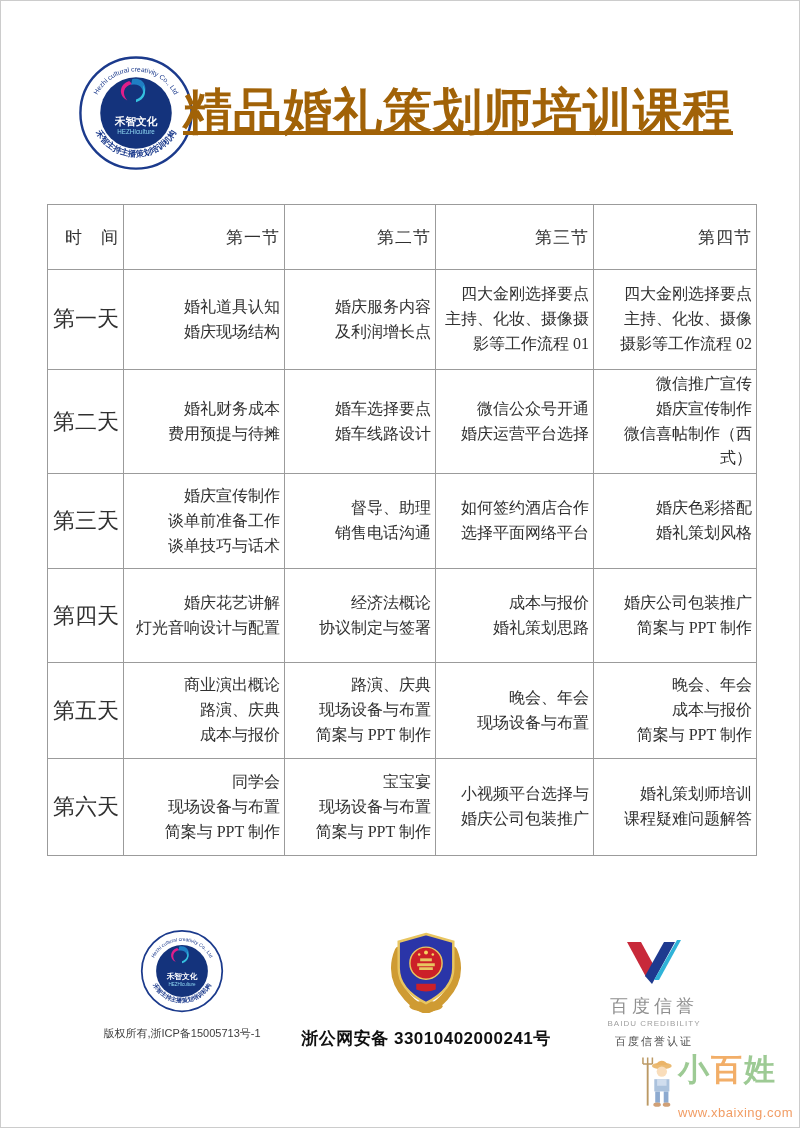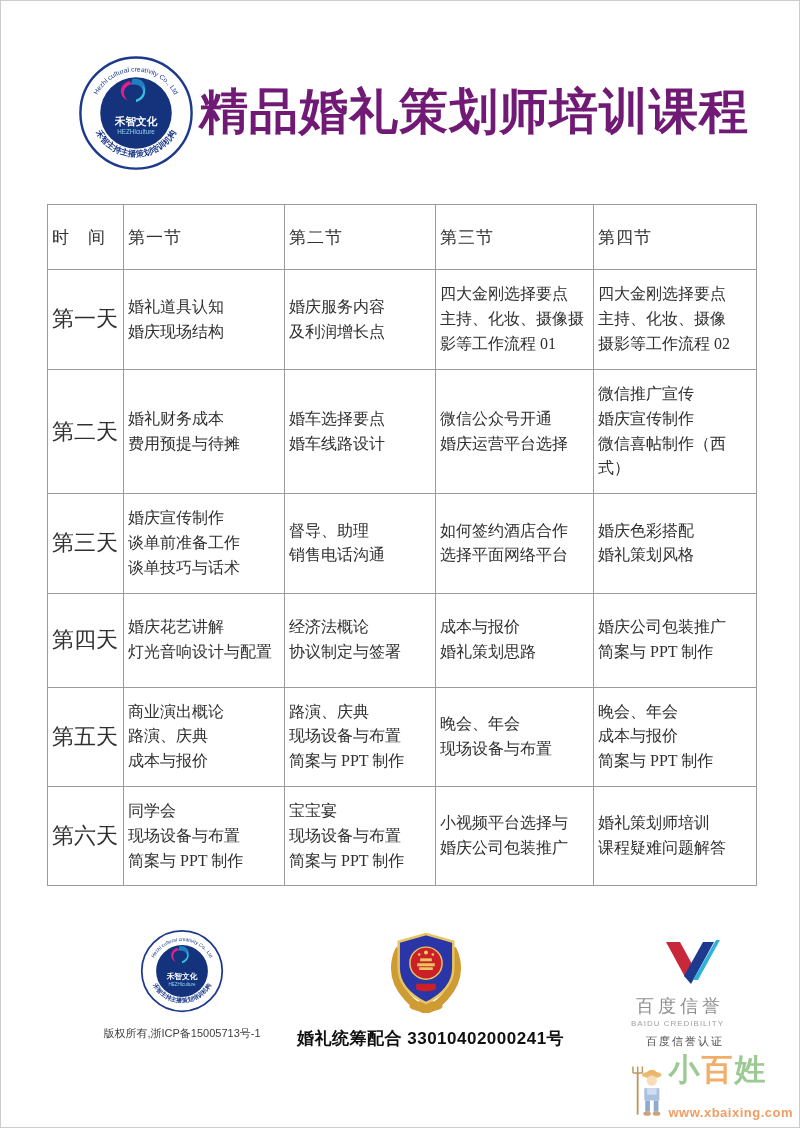--- a/index.html
+++ b/index.html
@@ -5,33 +5,34 @@
   html,body{margin:0;padding:0;background:#ffffff;}
   .page{
     position:relative;width:800px;height:1128px;background:#ffffff;
     overflow:hidden;border:1px solid #cccccc;box-sizing:border-box;
     font-family:"Liberation Serif","DejaVu Serif",serif;
   }
   
   .logo-badge{position:absolute;left:77px;top:54px;width:116px;height:116px;}
   .logo-badge svg{width:100%;height:100%;display:block;}
   .page-title{
-    position:absolute;left:187px;top:76px;width:572px;height:70px;
+    position:absolute;left:171px;top:76px;width:572px;height:70px;
     display:flex;align-items:center;justify-content:center;
-    font-size:49px;font-weight:bold;color:#701a75;letter-spacing:1px;
+    font-size:49px;font-weight:bold;color:#a16207;letter-spacing:1px;
     white-space:nowrap;
+    text-decoration:underline;
   }
   
   table.course{
     position:absolute;left:46px;top:203px;width:709px;
     border-collapse:collapse;table-layout:fixed;
   }
   table.course th,table.course td{
-    border:1px solid #9b9b9b;text-align:left;vertical-align:middle;
-    color:#303030;white-space:pre-line;padding:12px 4px;box-sizing:border-box;
+    border:1px solid #9b9b9b;text-align:right;vertical-align:middle;
+    color:#303030;white-space:pre-line;padding:2px 4px;box-sizing:border-box;
   }
   table.course th{font-size:17px;font-weight:normal;letter-spacing:1px;}
   table.course td{font-size:16px;line-height:1.55;}
   table.course td.day{font-size:22px;}
   tr.hh{height:65px;}
   tr.r0{height:100px;} tr.r1{height:95px;} tr.r2{height:95px;}
   tr.r3{height:94px;} tr.r4{height:96px;} tr.r5{height:97px;}
   
   .f-left{position:absolute;left:58px;top:928px;width:246px;text-align:center;}
   .f-left .logo-sm{width:84px;height:84px;display:inline-block;}
@@ -39,38 +40,38 @@
     margin-top:9px;font-family:"Liberation Sans","DejaVu Sans",sans-serif;
     font-size:11px;color:#3d3d3d;white-space:nowrap;
   }
   .f-center{position:absolute;left:296px;top:930px;width:258px;text-align:center;}
   .police-badge{width:78px;height:82px;display:inline-block;}
   .police-rec{
     margin-top:10px;font-family:"Liberation Sans","DejaVu Sans",sans-serif;
     font-size:17px;font-weight:bold;color:#101010;white-space:nowrap;letter-spacing:0.5px;
   }
   .f-right{
-    position:absolute;left:583px;top:938px;width:140px;text-align:right;
+    position:absolute;left:583px;top:938px;width:140px;text-align:center;
     font-family:"Liberation Sans","DejaVu Sans",sans-serif;
   }
   .baidu-v{width:62px;height:48px;display:inline-block;}
   .baidu-cn{font-size:18px;color:#8f8f8f;letter-spacing:4px;margin-top:3px;white-space:nowrap;}
   .baidu-en{font-size:8px;color:#9f9f9f;letter-spacing:1px;margin-top:1px;white-space:nowrap;}
   .baidu-cert{font-size:11px;color:#4a4a4a;letter-spacing:2px;margin-top:6px;white-space:nowrap;}
   
   .watermark{
-    position:absolute;right:6px;bottom:8px;display:flex;align-items:flex-end;
+    position:absolute;right:6px;bottom:8px;display:flex;align-items:flex-start;
     font-family:"Liberation Sans","DejaVu Sans",sans-serif;opacity:0.85;
   }
   .wm-farmer{width:34px;height:56px;margin-right:2px;}
   .wm-text{display:flex;flex-direction:column;align-items:flex-start;line-height:1;}
   .wm-name{font-size:31px;font-weight:bold;letter-spacing:2px;}
   .wm-name .c0,.wm-name .c2{color:#8cc182;}
   .wm-name .c1{color:#f0a04e;}
-  .wm-url{font-size:13px;font-weight:bold;color:#ef8c4a;margin-top:21px;letter-spacing:0.5px;}
+  .wm-url{font-size:13px;font-weight:normal;color:#ef8c4a;margin-top:21px;letter-spacing:0.5px;}
 </style>
 </head>
 <body>
 
 <div class="page">
 
   <div class="logo-badge">
     <svg viewBox="0 0 120 120">
       <defs>
         <path id="arcT1" d="M 15,62 A 45,45 0 0 1 105,62"></path>
@@ -219,21 +220,21 @@
       <ellipse cx="40" cy="77" rx="17" ry="5.5" fill="#cf9b33"></ellipse>
       <path d="M40 3 L68 11 L68 38 Q68 60 40 74 Q12 60 12 38 L12 11 Z" fill="#2a35a8" stroke="#e8c560" stroke-width="2.5"></path>
       <circle cx="40" cy="33" r="16.5" fill="#cc2028" stroke="#e8c560" stroke-width="1.5"></circle>
       <circle cx="40" cy="22" r="2" fill="#f5d560"></circle>
       <circle cx="33" cy="24" r="1.3" fill="#f5d560"></circle>
       <circle cx="47" cy="24" r="1.3" fill="#f5d560"></circle>
       <path d="M31 33 h18 v3 h-18 z M33 37 h14 v3 h-14 z" fill="#e8c560"></path>
       <path d="M34 28 h12 v3 h-12 z" fill="#e8c560"></path>
       <path d="M30 54 h20 v6 q-10 4 -20 0 z" fill="#cc2028"></path>
     </svg>
-    <div class="police-rec">婚礼统筹配合 33010402000241号</div>
+    <div class="police-rec">浙公网安备 33010402000241号</div>
   </div>
 
   <div class="f-right">
     <svg class="baidu-v" viewBox="0 0 60 48">
       <polygon points="3,3 17,3 29,25 22,38" fill="#c8293a"></polygon>
       <polygon points="40,3 51,3 28,45 21,37" fill="#1e3a8f"></polygon>
       <polygon points="53,1 57,1 35,41 30,41" fill="#2fb3d8"></polygon>
     </svg>
     <div class="baidu-cn">百度信誉</div>
     <div class="baidu-en">BAIDU CREDIBILITY</div>

